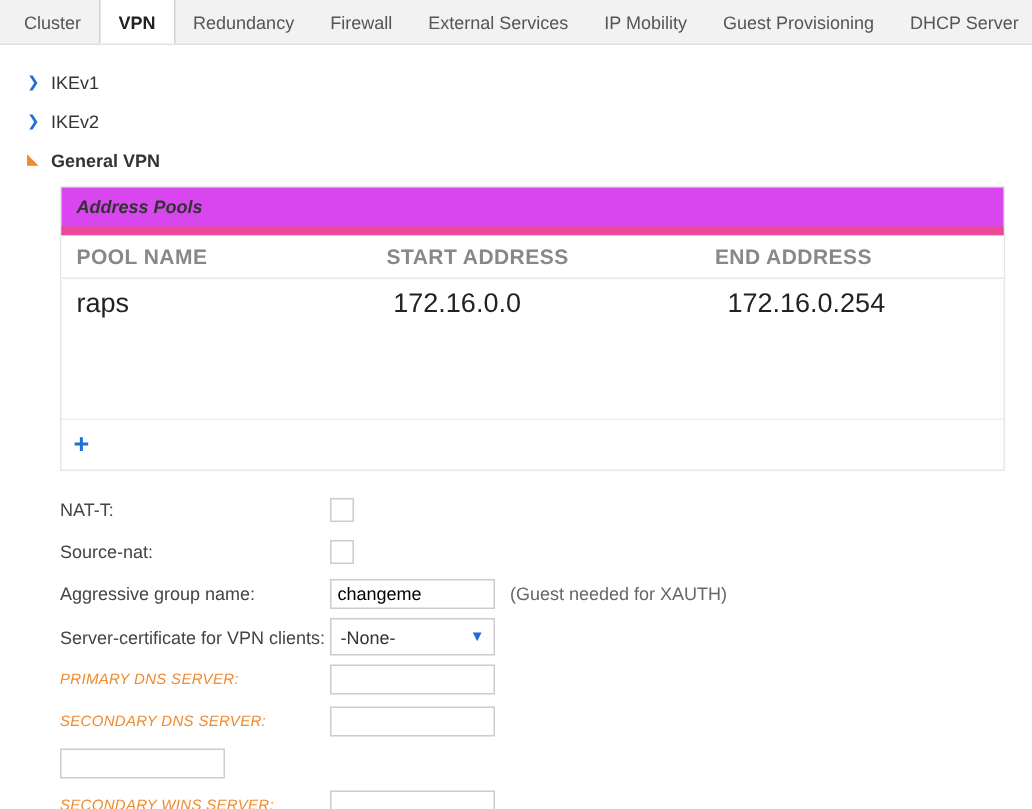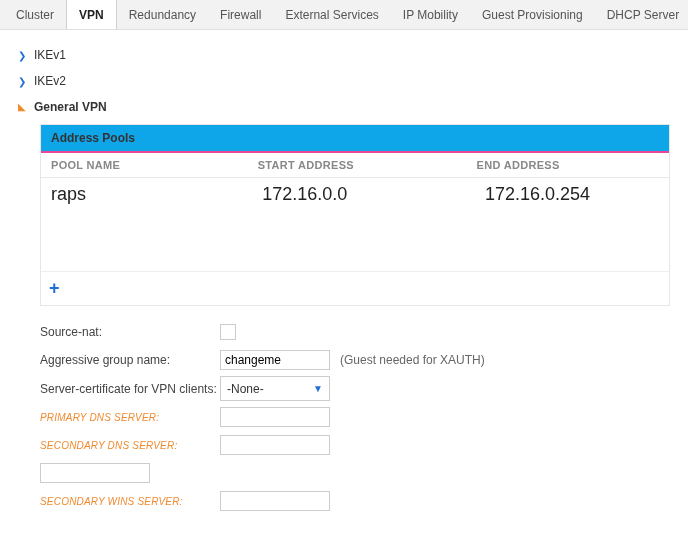--- a/index.html
+++ b/index.html
@@ -57,34 +57,35 @@
     font-size: 10px;
     width: 10px;
     display: inline-block;
     transform: translateY(-1px);
   }
   .section-label { color: #333; }
   .section-label.bold { font-weight: bold; }
   .gv-body { margin-left: 22px; margin-top: 4px; }
   .pool-panel { border: 1px solid #e6e6e6; background: #fff; }
   .pool-header {
-    background: #0ea5e9;
+    background: #d946ef;
     padding: 6px 10px;
     font-weight: bold;
     color: #333;
-    border-bottom: 2px solid #ec4899;
+    border-bottom: 6px solid #ec4899;
+    font-style: italic;
   }
   .pool-thead {
     display: flex;
     padding: 6px 10px;
     background: #fff;
     border-bottom: 1px solid #e8e8e8;
   }
   .pool-th {
-    font-size: 11px;
+    font-size: 14px;
     color: #888;
     letter-spacing: 0.3px;
     font-weight: bold;
   }
   .col1 { width: 34%; }
   .col2 { width: 36%; }
   .col3 { width: 30%; }
   .pool-row {
     display: flex;
     padding: 6px 10px;
@@ -194,20 +195,24 @@
         <div class="col3">172.16.0.254</div>
       </div>
       <div class="pool-space"></div>
       <div class="add-row">
         <span class="plus">+</span>
       </div>
     </div>
 
     <div class="form">
 
+      <div class="frow">
+        <div class="flabel">NAT-T:</div>
+        <div class="fcheck"></div>
+      </div>
 
       <div class="frow">
         <div class="flabel">Source-nat:</div>
         <div class="fcheck"></div>
       </div>
 
       <div class="frow">
         <div class="flabel">Aggressive group name:</div>
         <input class="finput" value="changeme" style="">
         <span class="hint">(Guest needed for XAUTH)</span>

